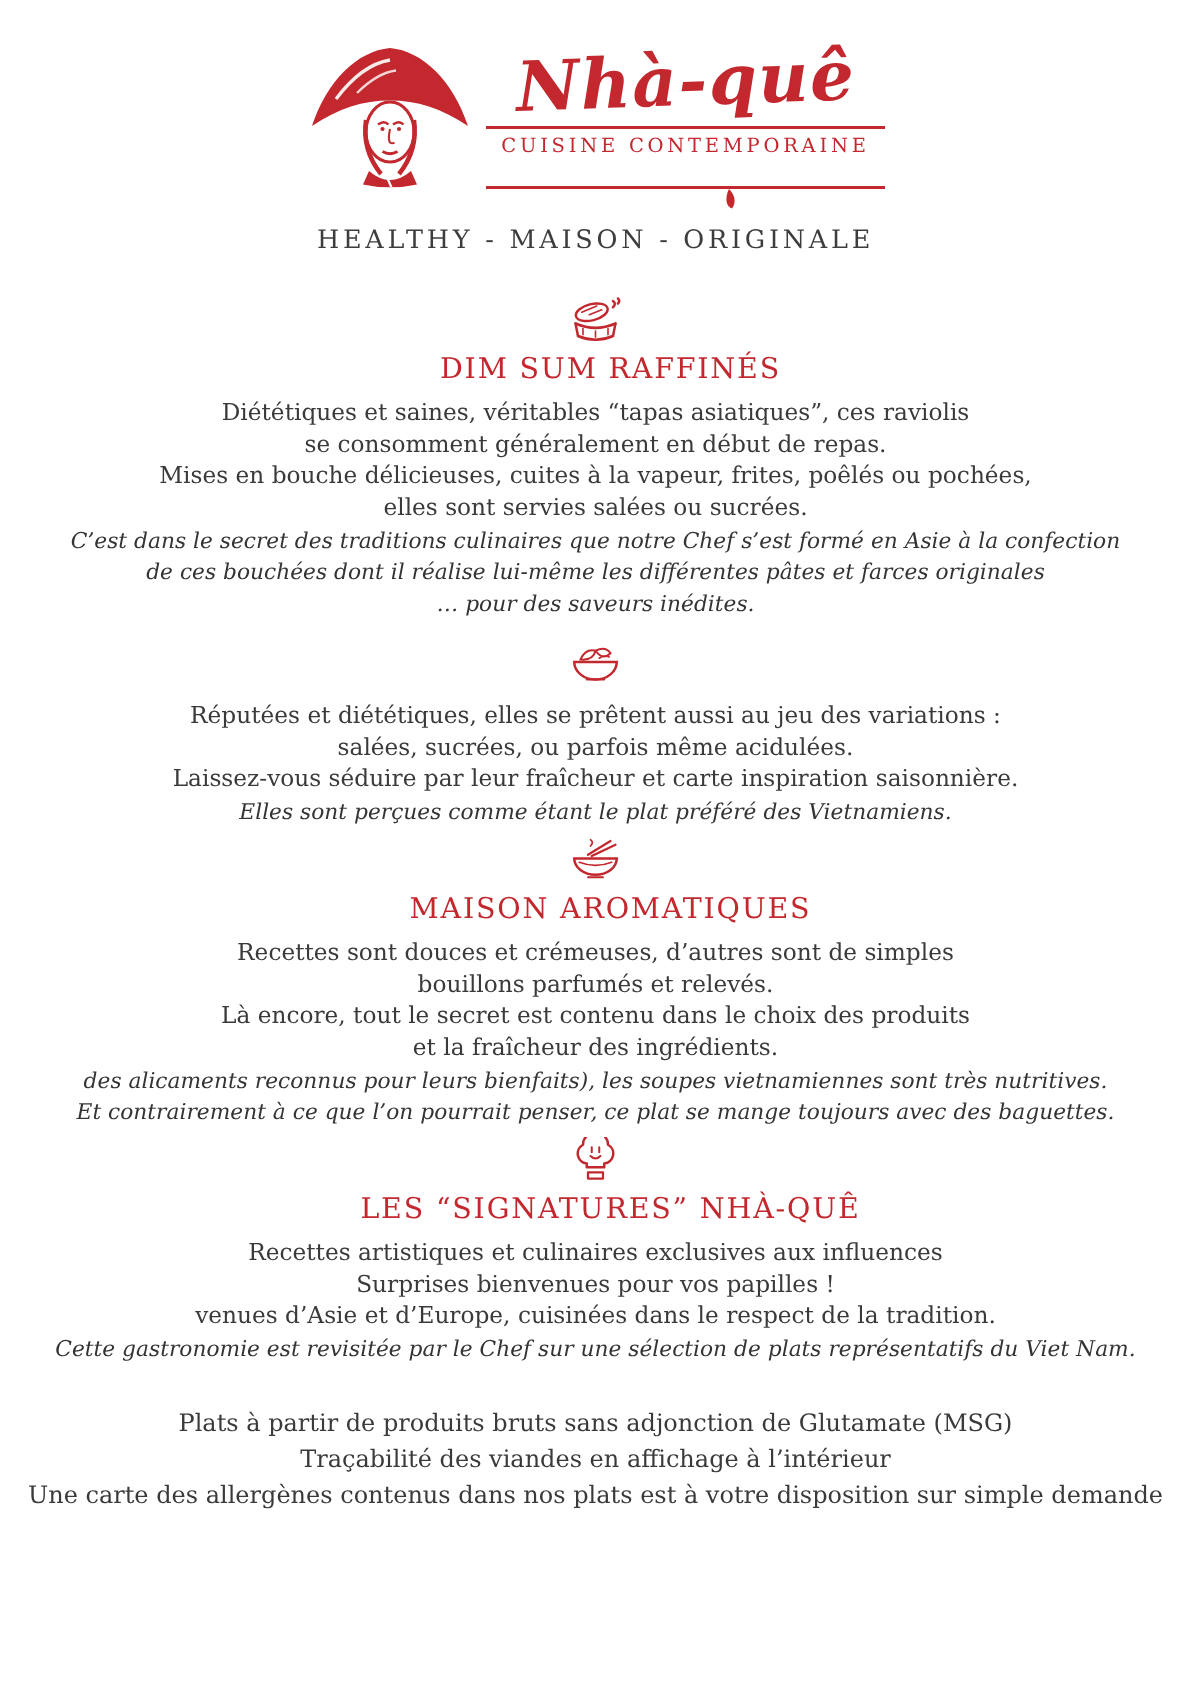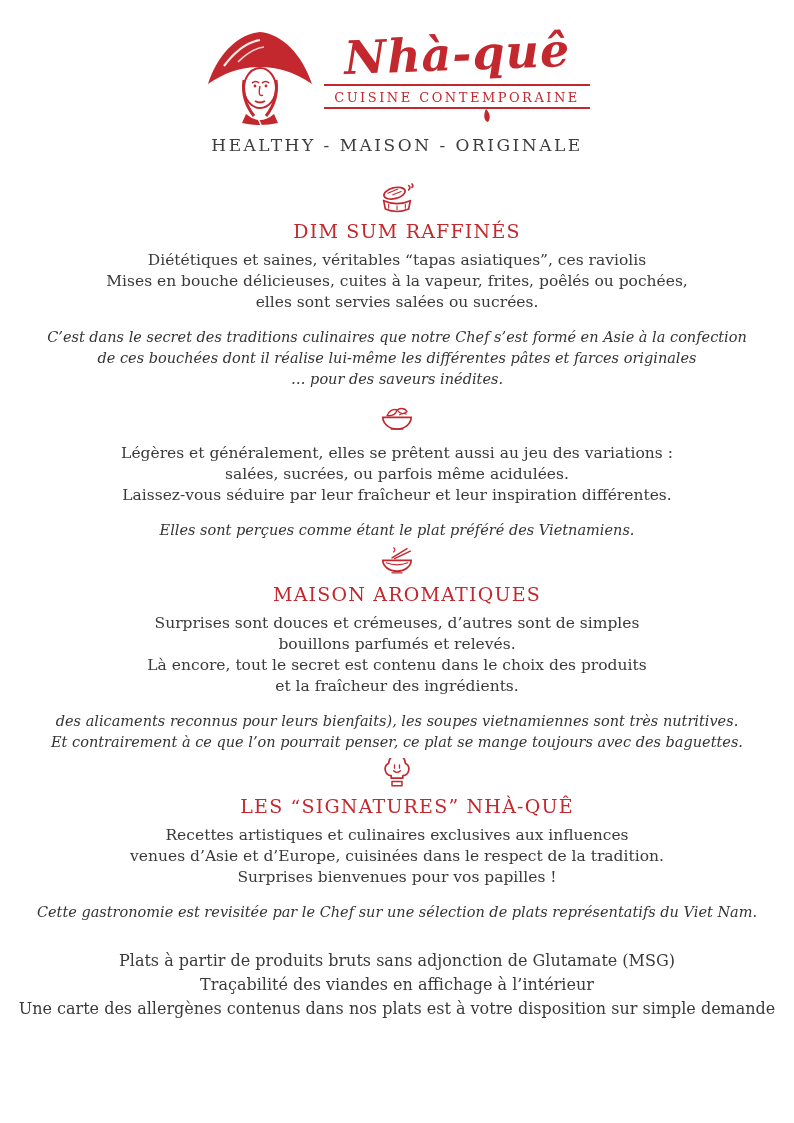--- a/index.html
+++ b/index.html
@@ -35,21 +35,21 @@
     font-size: 46px;
     line-height: 52px;
     color: var(--brand-red);
     transform: rotate(-2deg);
     letter-spacing: 1px;
   }
   .logo-subtitle-box {
     margin-top: 4px;
     border-top: 2px solid var(--brand-red);
     border-bottom: 2px solid var(--brand-red);
-    padding: 4px 10px 2px 10px;
+    padding: 4px 10px 19px 10px;
     font-size: 13px;
     letter-spacing: 2.5px;
     color: var(--brand-red);
     white-space: nowrap;
   }
   .logo-tail {
     width: 10px; height: 14px;
     margin-top: 0px;
     margin-left: 60px;
     color: var(--brand-red);
@@ -73,21 +73,21 @@
     font-weight: 500;
     padding-left: 20px;
   }
   .section-body { margin-top: 8px; }
   .section-body .line {
     font-size: 15.5px;
     line-height: 21px;
     color: var(--text-dark);
     white-space: nowrap;
   }
-  .section-note { margin-top: 14px; }
+  .section-note { margin-top: 2px; }
   .section-note .line {
     font-size: 14.5px;
     line-height: 21px;
     font-style: italic;
     color: #343434;
     white-space: nowrap;
   }
   .mt-s1 { margin-top: 28px; }
   .mt-s2 { margin-top: 13px; }
   .mt-s3 { margin-top: 5px; }
@@ -145,20 +145,21 @@
         <ellipse cx="21" cy="12" rx="13" ry="6.5" transform="rotate(-14 21 12)"></ellipse>
         <path d="M13,12 l12,-5 M19,14 l10,-4" stroke-width="1.3"></path>
         <path d="M8,21 q16,7 32,0"></path>
         <path d="M8,21 l2,10 q14,6 28,0 l2,-10"></path>
         <path d="M14,25 v5 M24,27 v5 M34,25 v5" stroke-width="1.3"></path>
       </svg>
     </div>
     <div class="section-title">DIM SUM RAFFINÉS</div>
     <div class="section-body">
       <div class="line">Diététiques et saines, véritables “tapas asiatiques”, ces raviolis</div>
+      <div class="line">se consomment généralement en début de repas.</div>
       <div class="line">Mises en bouche délicieuses, cuites à la vapeur, frites, poêlés ou pochées,</div>
       <div class="line">elles sont servies salées ou sucrées.</div>
     </div>
     <div class="section-note">
       <div class="line">C’est dans le secret des traditions culinaires que notre Chef s’est formé en Asie à la confection</div>
       <div class="line">de ces bouchées dont il réalise lui-même les différentes pâtes et farces originales</div>
       <div class="line">… pour des saveurs inédites.</div>
     </div>
   </div>
 
@@ -166,42 +167,42 @@
     <div class="icon-wrap">
       <svg viewBox="0 0 48 34" fill="none" stroke="currentColor" stroke-width="2" stroke-linecap="round">
         <path d="M7,15 a17,14 0 0 0 34,0 Z"></path>
         <path d="M12,13 q4,-9 12,-7 q-2,8 -12,7 Z" stroke-width="1.6"></path>
         <path d="M24,6 q8,-4 12,2 q-6,6 -12,-2 Z" stroke-width="1.6"></path>
         <path d="M27,12 q4,-3 8,-1" stroke-width="1.3"></path>
         <path d="M17,29 h14" stroke-width="1.6"></path>
       </svg>
     </div>
     <div class="section-body">
-      <div class="line">Légères et généralement, elles se prêtent aussi au jeu des variations :</div>
+      <div class="line">Réputées et diététiques, elles se prêtent aussi au jeu des variations :</div>
       <div class="line">salées, sucrées, ou parfois même acidulées.</div>
-      <div class="line">Laissez-vous séduire par leur fraîcheur et leur inspiration différentes.</div>
+      <div class="line">Laissez-vous séduire par leur fraîcheur et carte inspiration saisonnière.</div>
     </div>
     <div class="section-note">
       <div class="line">Elles sont perçues comme étant le plat préféré des Vietnamiens.</div>
     </div>
   </div>
 
   <div class="section mt-s3">
     <div class="icon-wrap">
       <svg viewBox="0 0 48 38" fill="none" stroke="currentColor" stroke-width="2" stroke-linecap="round">
         <path d="M20,2 q3,2 0,5" stroke-width="1.4"></path>
         <path d="M36,3 l-18,11 M40,6 l-19,9" stroke-width="1.8"></path>
         <path d="M7,17 a17,13 0 0 0 34,0 Z"></path>
         <path d="M11,20 q13,5 26,0" stroke-width="1.3"></path>
         <path d="M18,32 h12" stroke-width="1.6"></path>
       </svg>
     </div>
     <div class="section-title">MAISON AROMATIQUES</div>
     <div class="section-body">
-      <div class="line">Surprises sont douces et crémeuses, d’autres sont de simples</div>
+      <div class="line">Recettes sont douces et crémeuses, d’autres sont de simples</div>
       <div class="line">bouillons parfumés et relevés.</div>
       <div class="line">Là encore, tout le secret est contenu dans le choix des produits</div>
       <div class="line">et la fraîcheur des ingrédients.</div>
     </div>
     <div class="section-note">
       <div class="line">des alicaments reconnus pour leurs bienfaits), les soupes vietnamiennes sont très nutritives.</div>
       <div class="line">Et contrairement à ce que l’on pourrait penser, ce plat se mange toujours avec des baguettes.</div>
     </div>
   </div>
 
@@ -210,22 +211,22 @@
       <svg viewBox="0 0 48 38" fill="none" stroke="currentColor" stroke-width="2" stroke-linecap="round" stroke-linejoin="round">
         <path d="M17,24 v-3 a8,8 0 0 1 -3,-15 a8,8 0 0 1 20,0 a8,8 0 0 1 -3,15 v3 Z"></path>
         <path d="M21,8 v4 M27,8 v4" stroke-width="1.6"></path>
         <path d="M20,15 q4,4 8,0" stroke-width="1.6"></path>
         <path d="M18,28 h12 v5 h-12 Z" stroke-width="1.8"></path>
       </svg>
     </div>
     <div class="section-title">LES “SIGNATURES” NHÀ-QUÊ</div>
     <div class="section-body">
       <div class="line">Recettes artistiques et culinaires exclusives aux influences</div>
+      <div class="line">Surprises bienvenues pour vos papilles !</div>
       <div class="line">venues d’Asie et d’Europe, cuisinées dans le respect de la tradition.</div>
-      <div class="line">Surprises bienvenues pour vos papilles !</div>
     </div>
     <div class="section-note">
       <div class="line">Cette gastronomie est revisitée par le Chef sur une sélection de plats représentatifs du Viet Nam.</div>
     </div>
   </div>
 
   <div class="footer">
     <div class="line">Plats à partir de produits bruts sans adjonction de Glutamate (MSG)</div>
     <div class="line">Traçabilité des viandes en affichage à l’intérieur</div>
     <div class="line">Une carte des allergènes contenus dans nos plats est à votre disposition sur simple demande</div>

